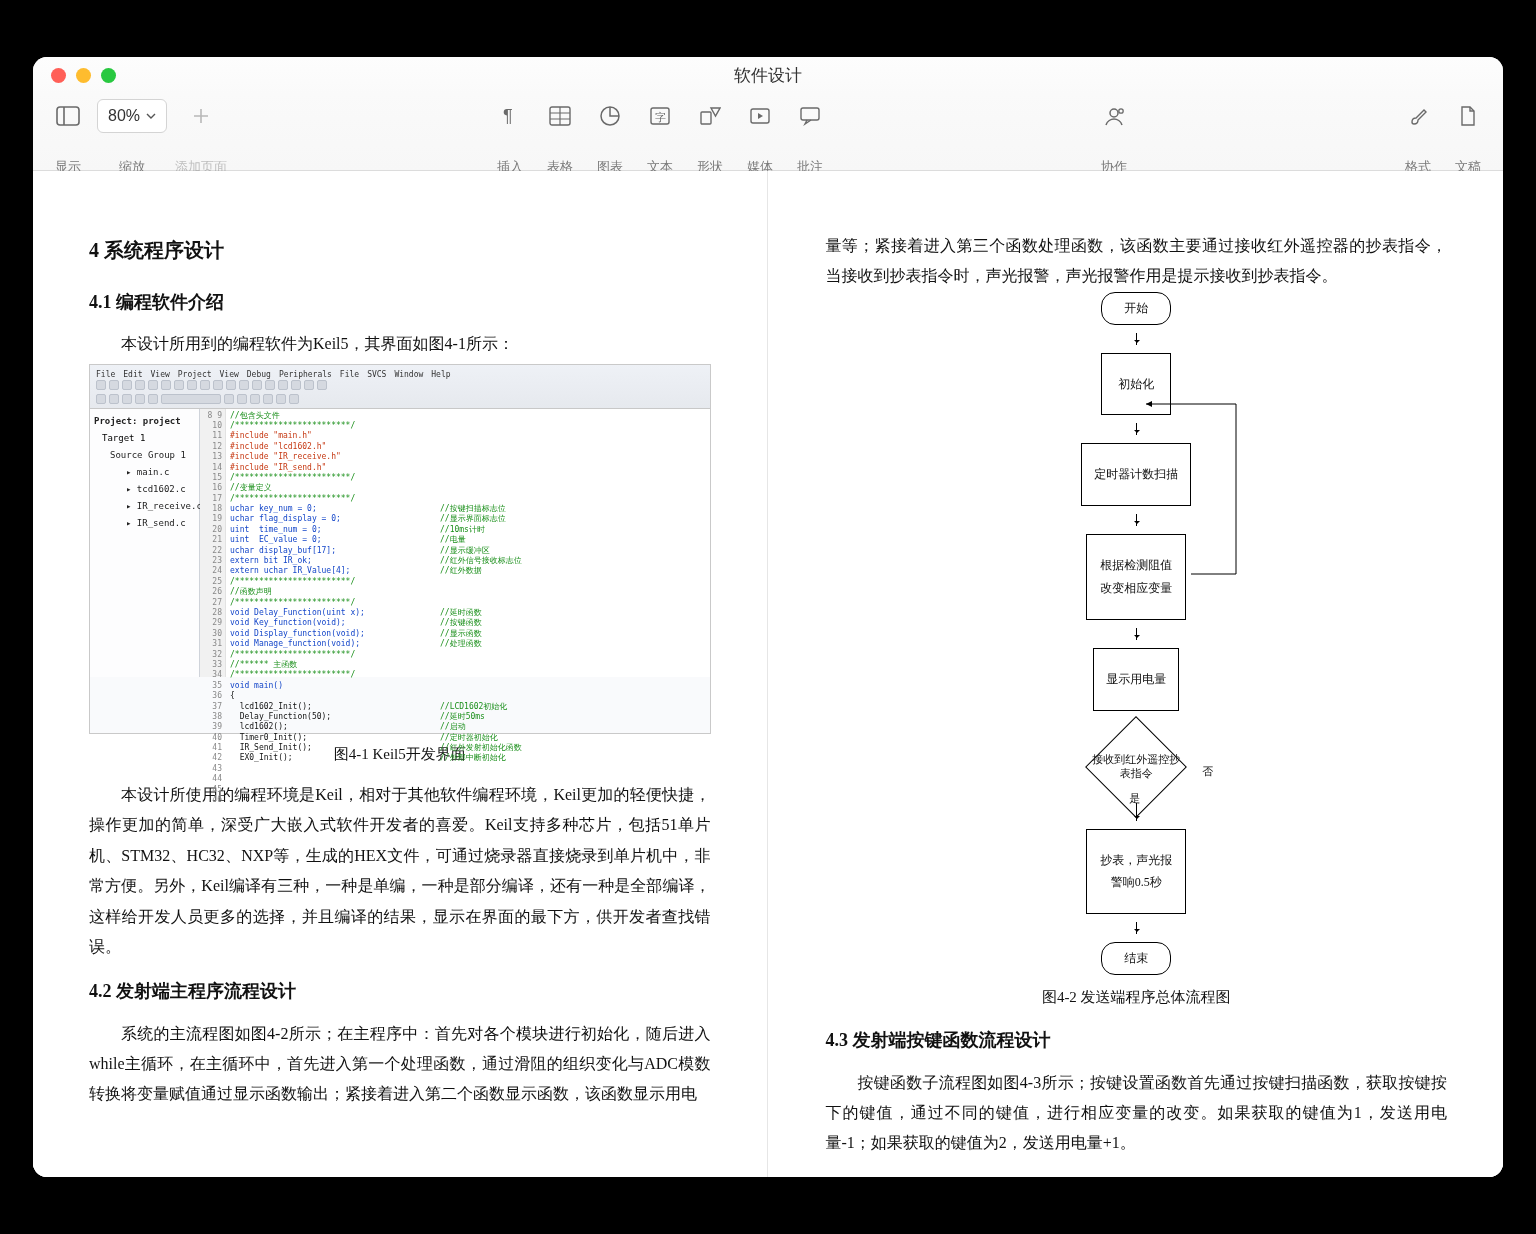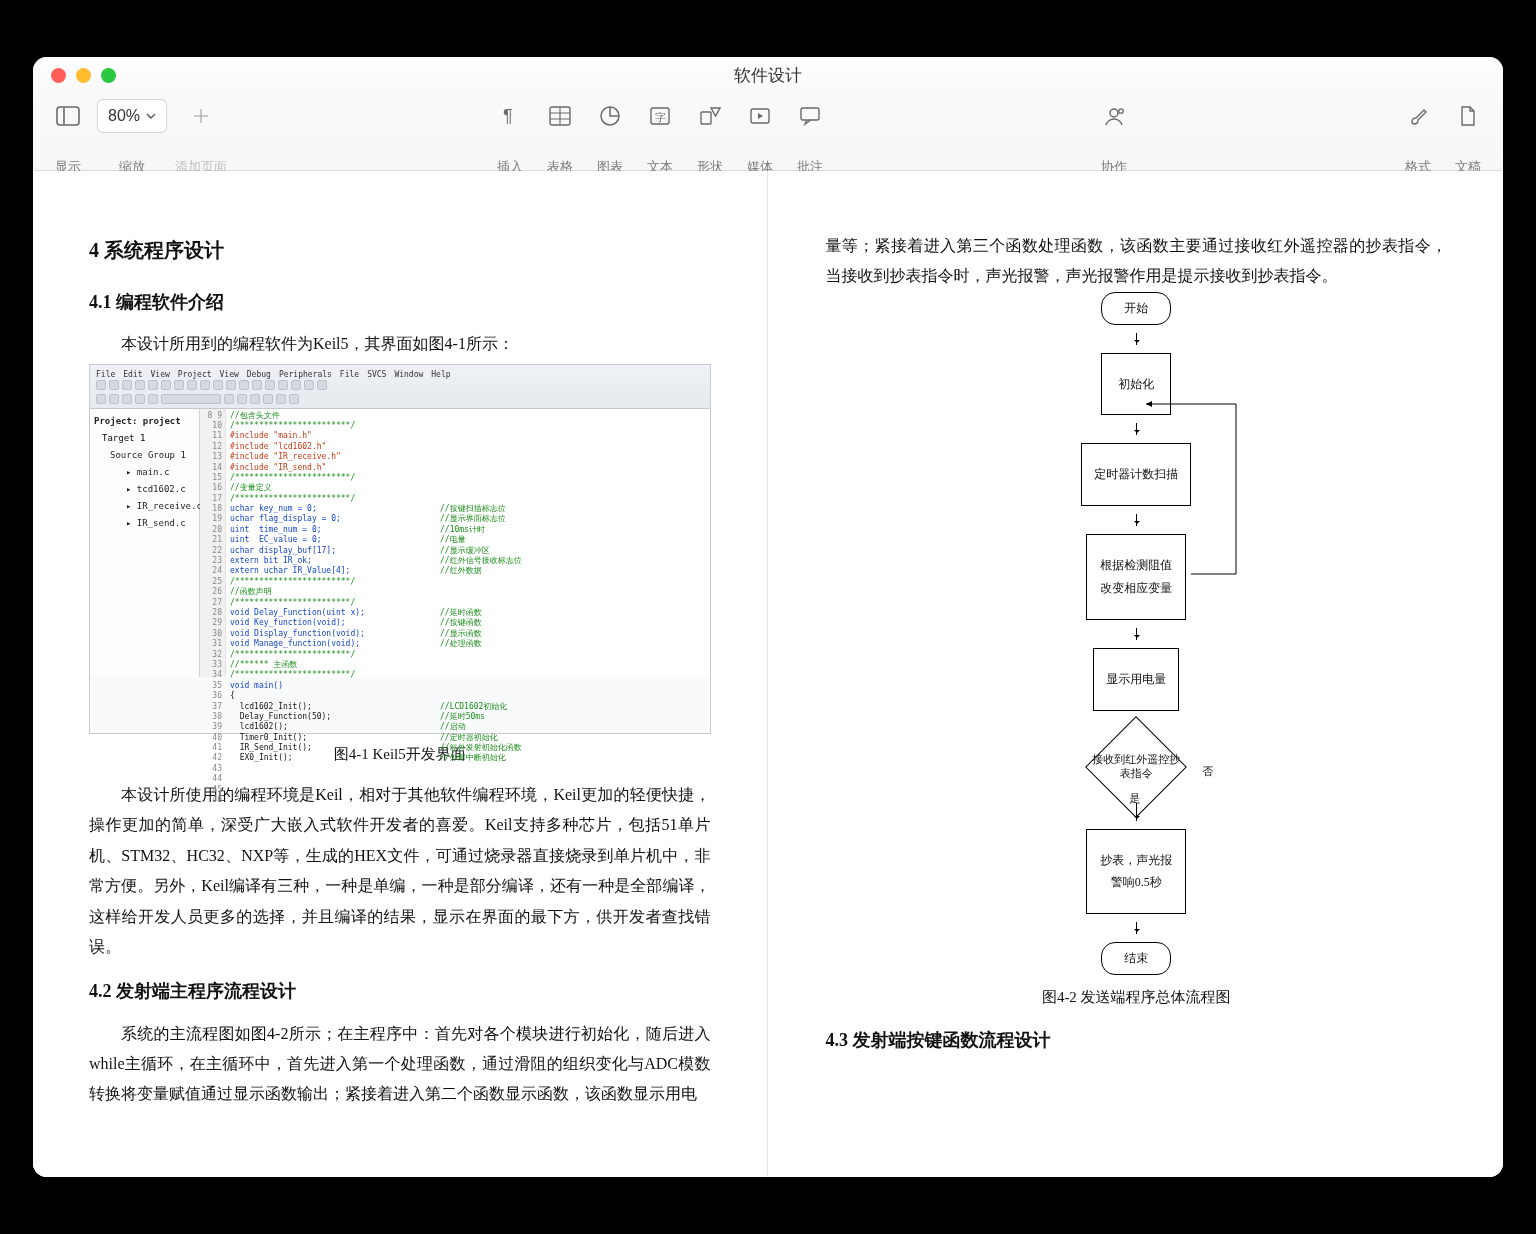--- a/index.html
+++ b/index.html
@@ -413,15 +413,16 @@
 
         <svg width="260" height="440" style="position:absolute;top:0;left:0;pointer-events:none">
           <path d="M 185 282 L 230 282 L 230 112 L 140 112" fill="none" stroke="#000" stroke-width="1"></path>
           <polygon points="140,112 146,109 146,115" fill="#000"></polygon>
         </svg>
       </div>
 
       <div class="fig-caption">图4-2  发送端程序总体流程图</div>
 
       <div class="h3">4.3 发射端按键函数流程设计</div>
+      <p class="para">按键函数子流程图如图4-3所示；按键设置函数首先通过按键扫描函数，获取按键按下的键值，通过不同的键值，进行相应变量的改变。如果获取的键值为1，发送用电量-1；如果获取的键值为2，发送用电量+1。</p>
     </div>
   </div>
 </div>
 
 </body></html>

